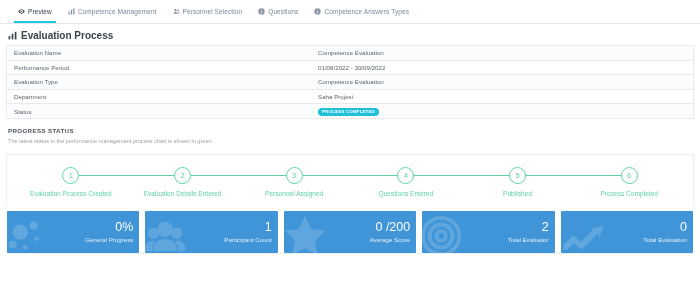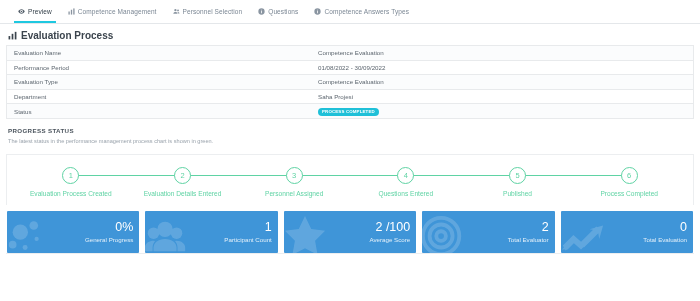--- a/index.html
+++ b/index.html
@@ -394,21 +394,21 @@
       <div class="cval">1</div>
       <div class="clabel">Participant Count</div>
     </div>
 
     <div class="card">
       <span class="deco">
         <svg viewBox="0 0 48 48" fill="currentColor">
             <path d="M24 3l6.5 13.6L45 18.6 34.5 29l2.6 14.6L24 36.8 10.9 43.6 13.5 29 3 18.6l14.5-2z"></path>
           </svg>
       </span>
-      <div class="cval">2 /100</div>
+      <div class="cval">0 /200</div>
       <div class="clabel">Average Score</div>
     </div>
 
 
     <div class="card">
       <span class="deco">
         <svg viewBox="0 0 48 48" fill="none" stroke="currentColor">
             <circle cx="22" cy="24" r="19" stroke-width="4"></circle>
             <circle cx="22" cy="24" r="12" stroke-width="4"></circle>
             <circle cx="22" cy="24" r="5" stroke-width="4"></circle>

